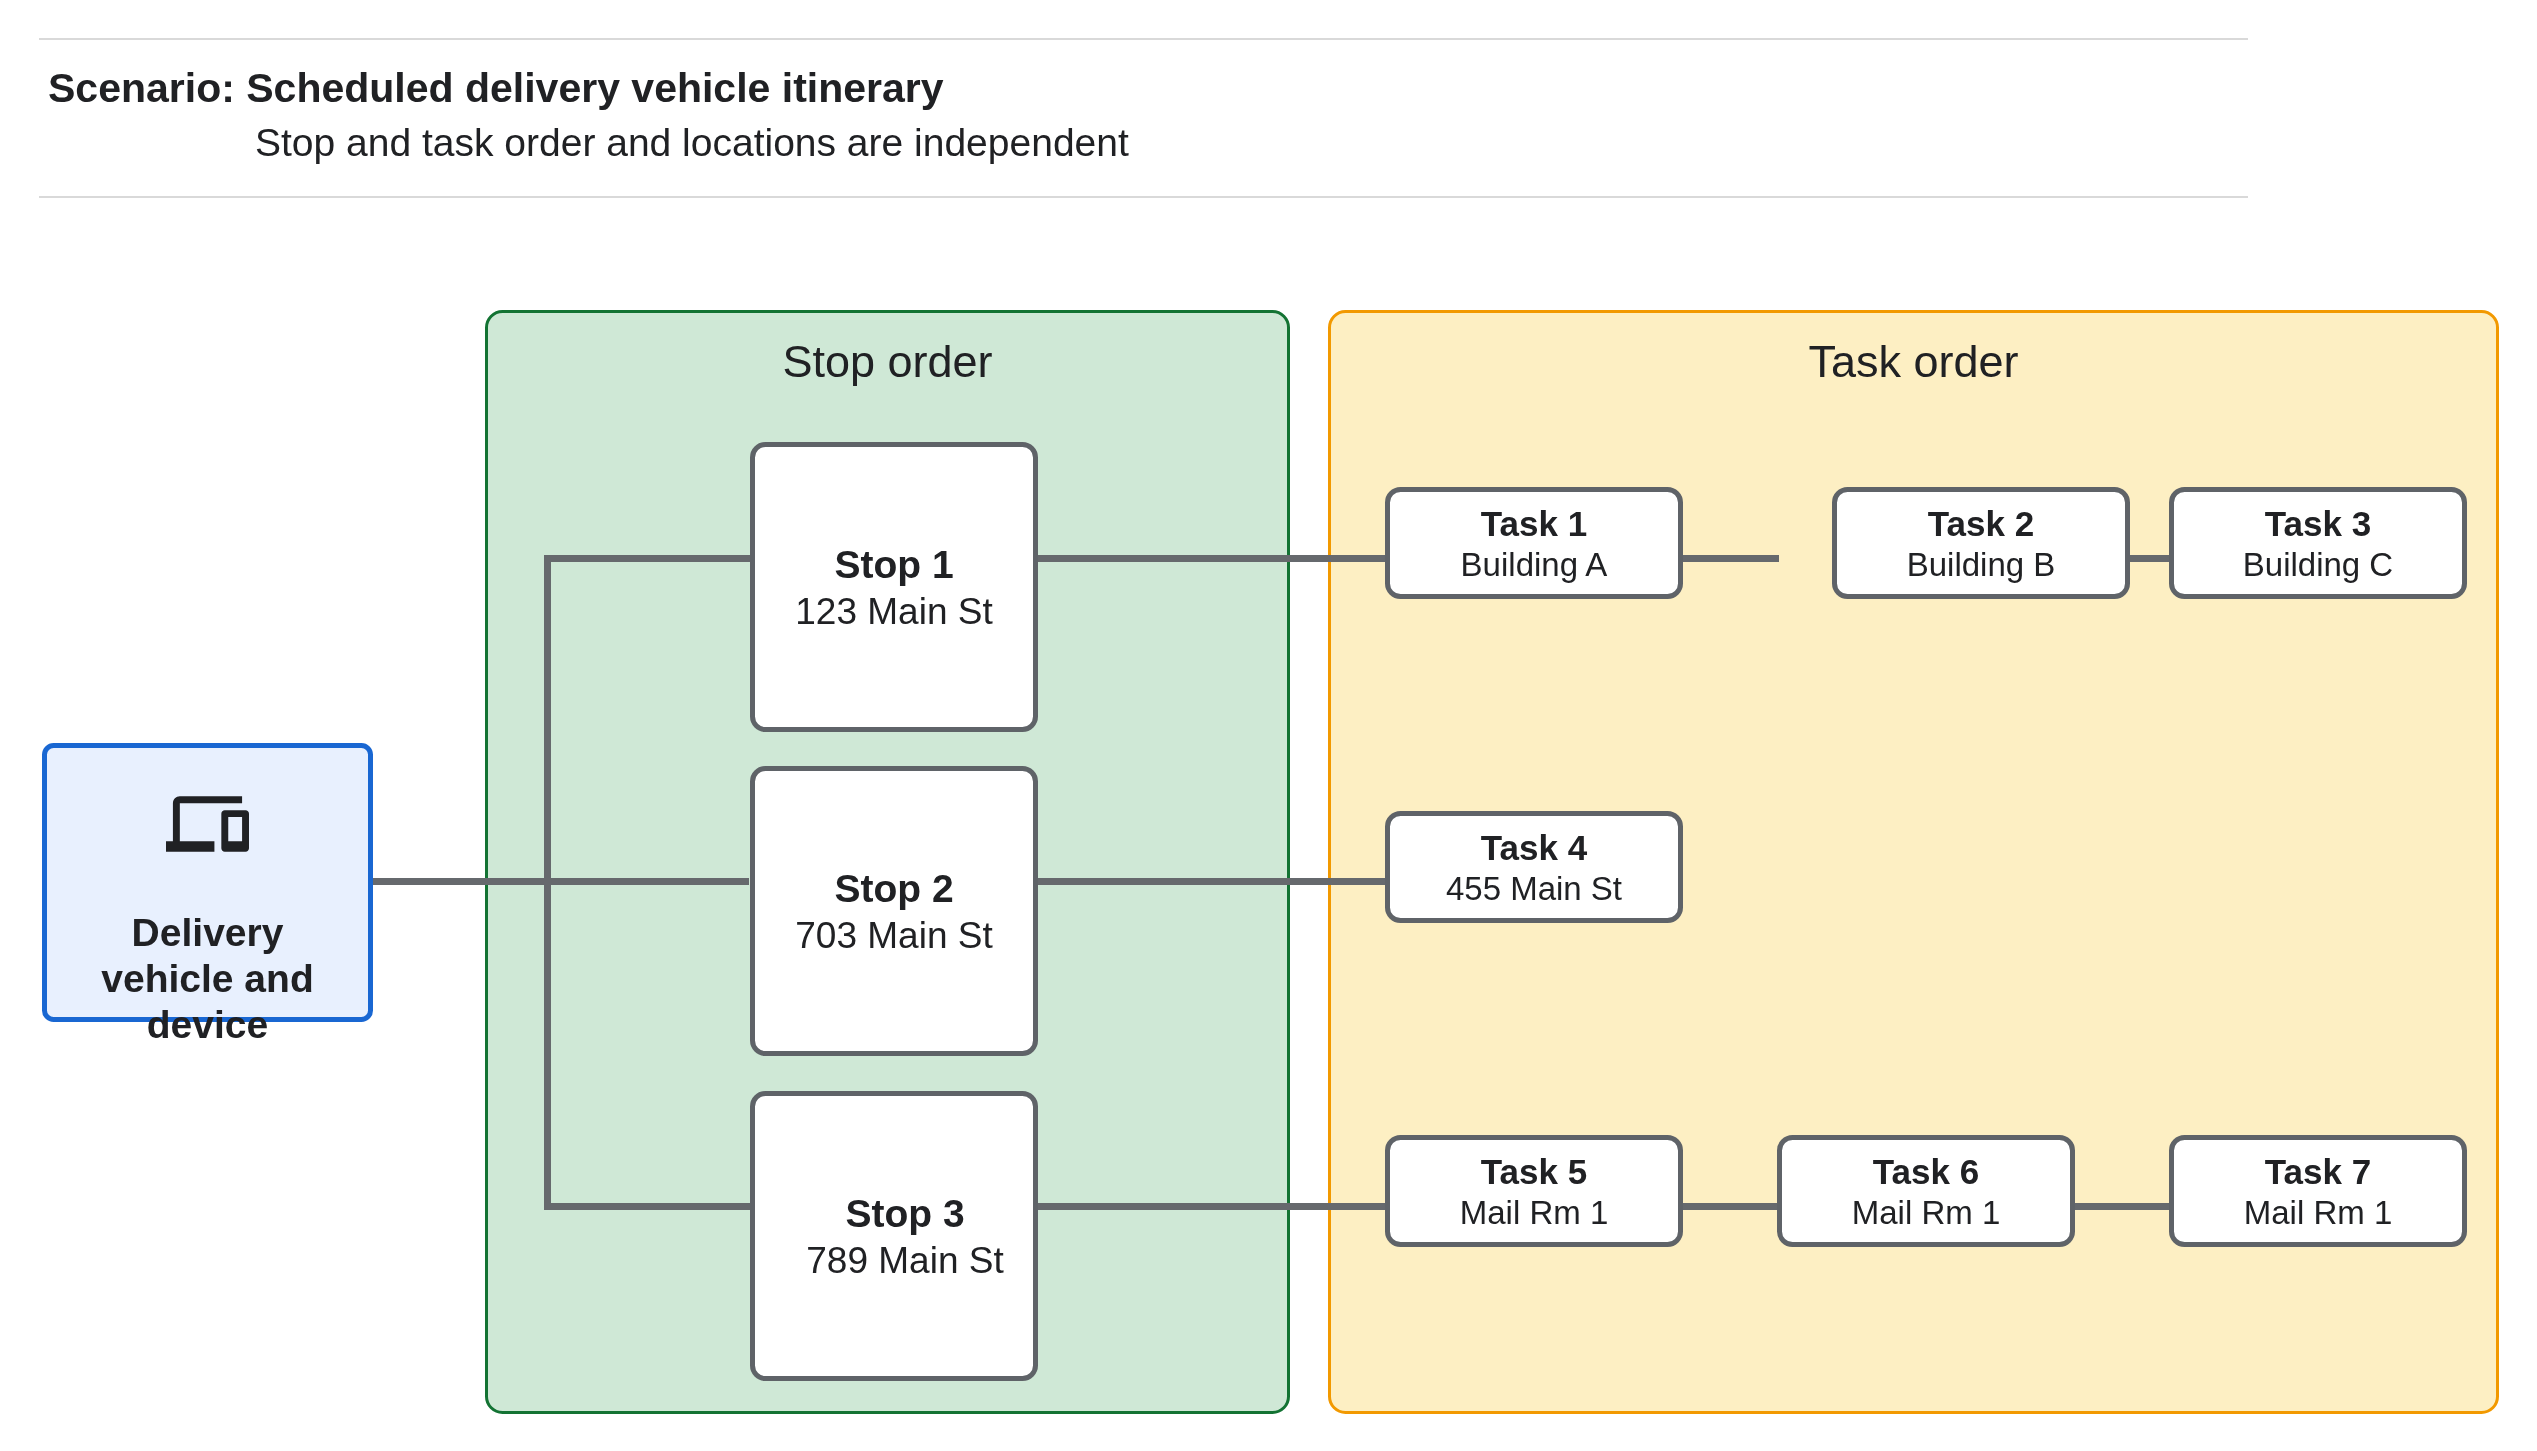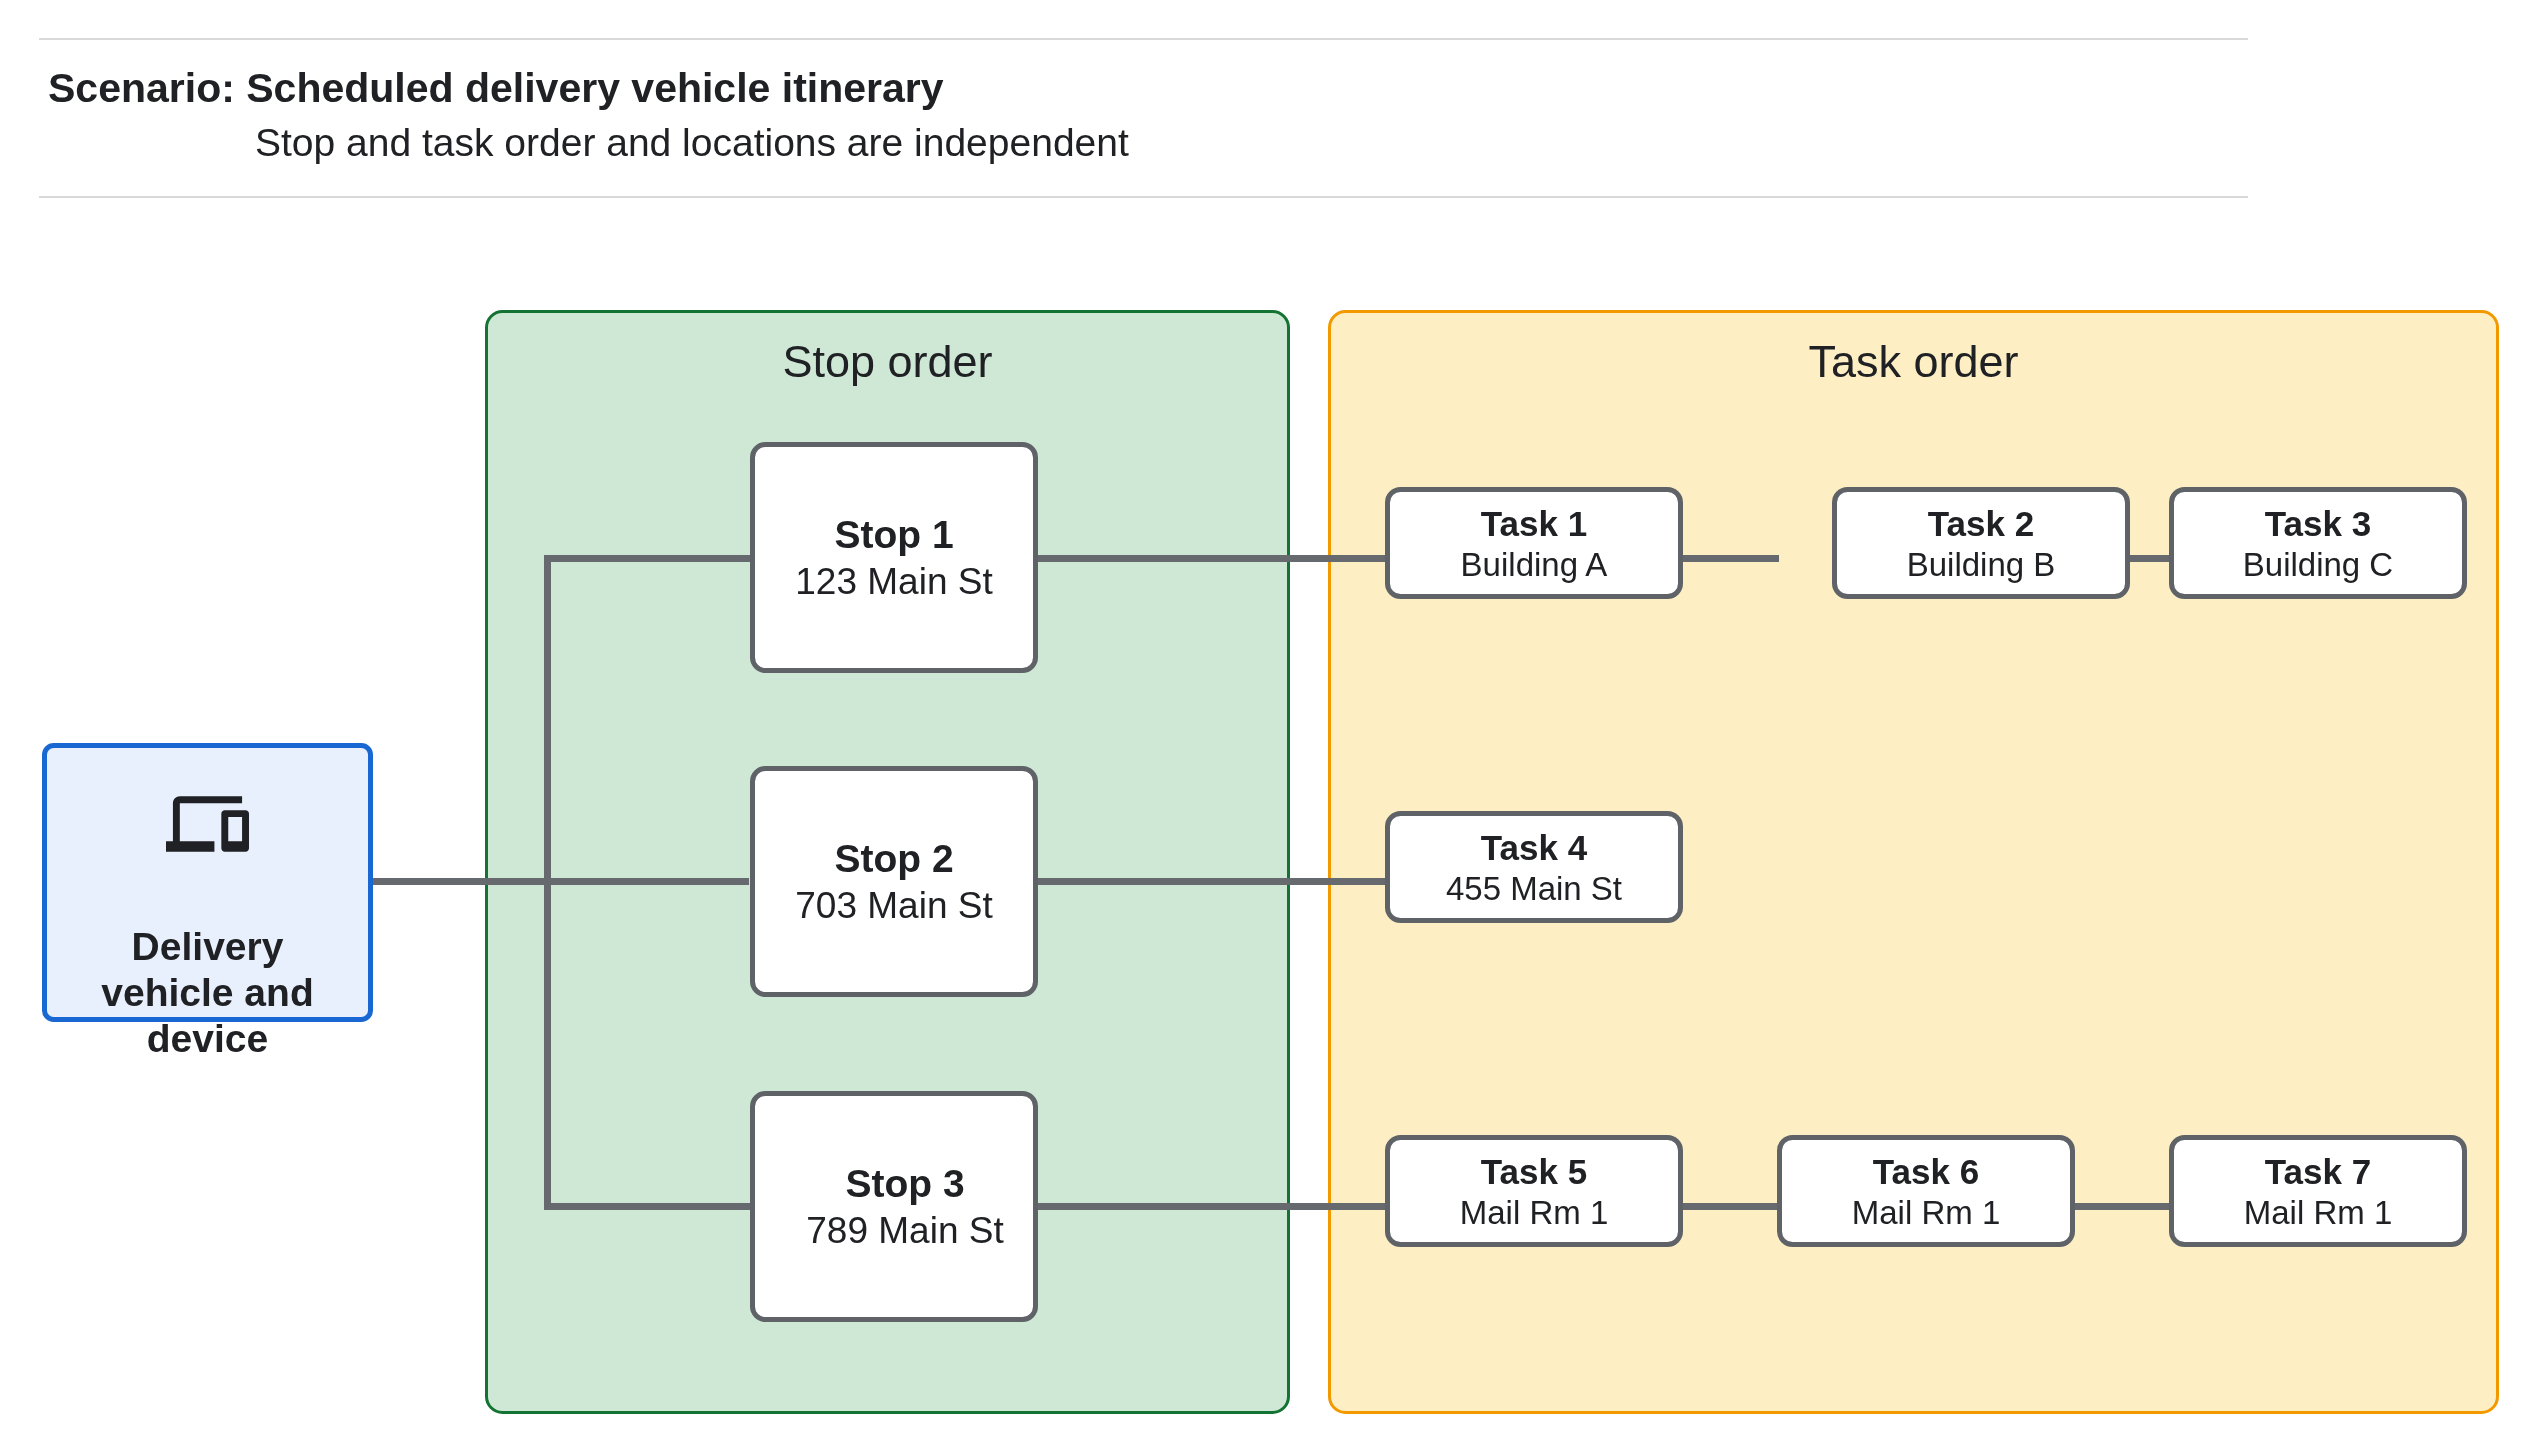--- a/index.html
+++ b/index.html
@@ -19,31 +19,31 @@
 
   .hline { position:absolute; height:6.8px; background:var(--connector,#66696d); z-index:1; }
   .vline { position:absolute; width:6.8px; background:var(--connector,#66696d); z-index:1; }
 
   .node {
     position:absolute; box-sizing:border-box; background:var(--node-fill,#ffffff);
     border:5.8px solid var(--node-border,#5f6368); border-radius:15.5px;
     display:flex; flex-direction:column; align-items:center; justify-content:center;
     text-align:center; z-index:2;
   }
-  .stop-node { width:288px; height:231px; left:750px; }
+  .stop-node { width:288px; height:290px; left:750px; }
   .stop-node .node-title { font-weight:bold; font-size:39px; line-height:48px; }
   .stop-node .node-sub { font-size:37px; line-height:45px; }
   .task-node { width:298px; height:112px; }
   .task-node .node-title { font-weight:bold; font-size:35px; line-height:43px; }
   .task-node .node-sub { font-size:33px; line-height:39px; }
 
   .vehicle-node {
     position:absolute; left:42px; top:743px; width:331px; height:279px; box-sizing:border-box;
     background:var(--blue-fill,#e8f0fe); border:5.8px solid var(--blue-border,#1967d2); border-radius:11.6px;
-    display:flex; flex-direction:column; align-items:center; padding-top:41px; gap:65px;
+    display:flex; flex-direction:column; align-items:center; padding-top:41px; gap:51px;
     text-align:center; z-index:2;
   }
   .vehicle-label { font-weight:bold; font-size:39px; line-height:46px; max-width:291px; }
   .devices-icon-svg { display:block; fill:var(--icon,#202124); }
 </style>
 </head>
 <body>
 
 <div class="stage">
 

